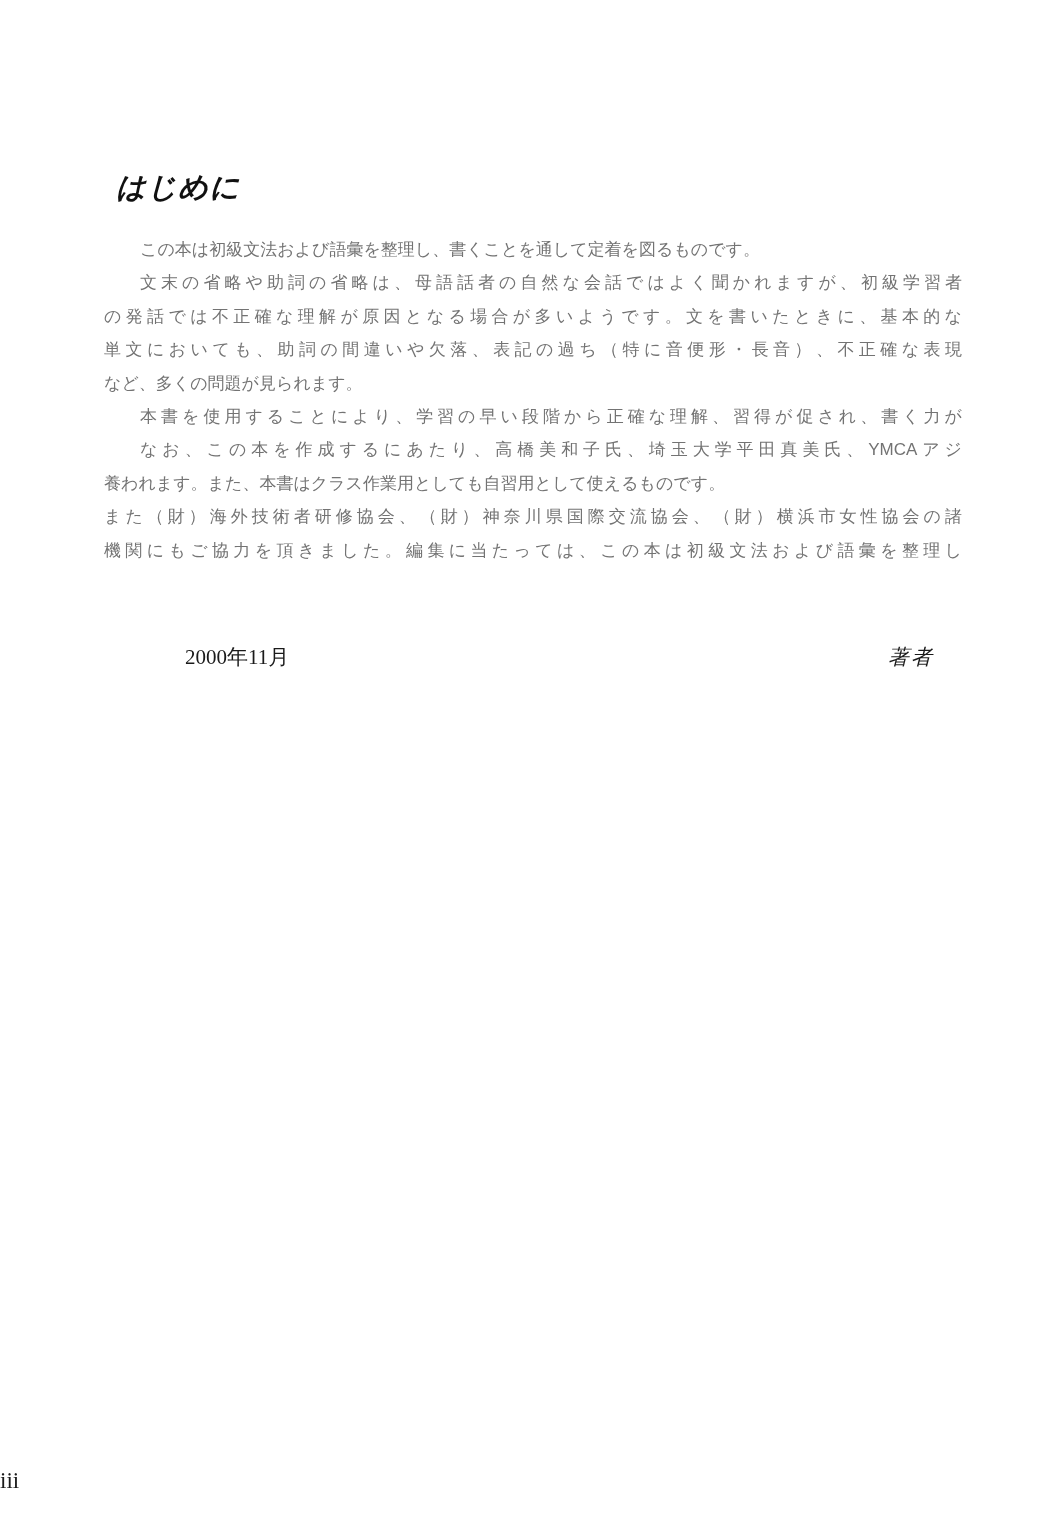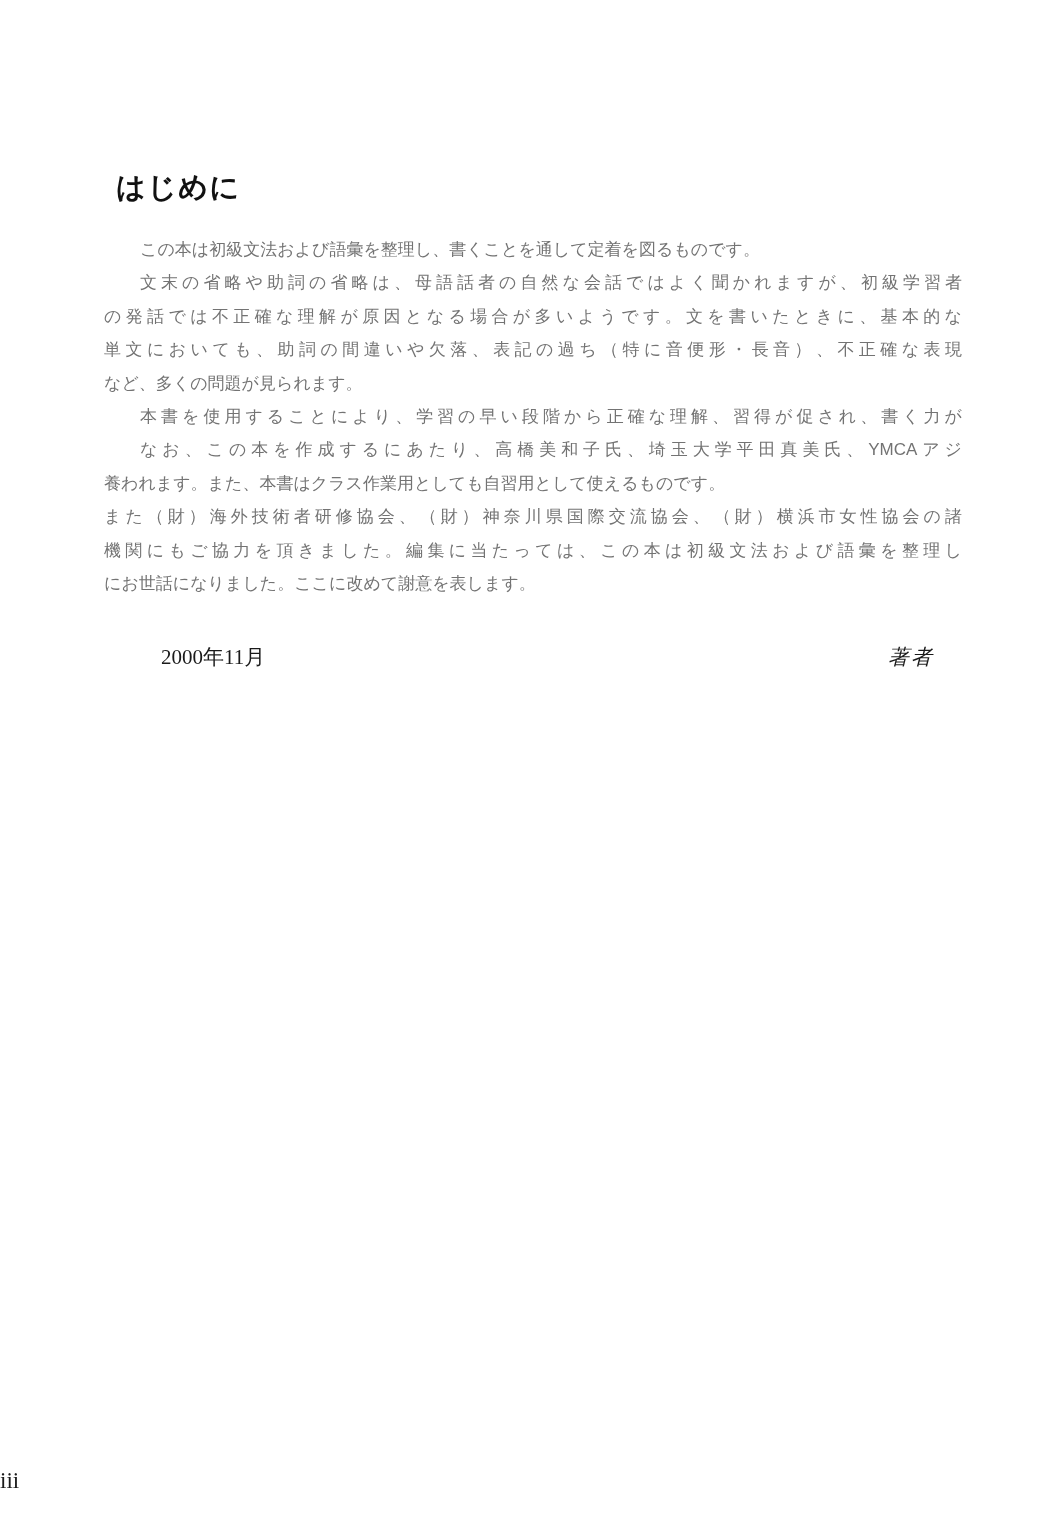--- a/index.html
+++ b/index.html
@@ -19,20 +19,21 @@
     position: absolute;
     left: 116px;
     top: 170px;
     margin: 0;
     font-family: "Liberation Sans", "DejaVu Sans", sans-serif;
     font-weight: bold;
     font-size: 29px;
     letter-spacing: 1.5px;
     color: #111111;
     line-height: 1.2;
+    font-style: italic;
   }
   .body-block {
     position: absolute;
     left: 104px;
     top: 233px;
     width: 858px;
     font-family: Liberation Sans, sans-serif;
     font-size: 17px;
     line-height: 33.4px;
     color: #737373;
@@ -52,21 +53,21 @@
     position: absolute;
     left: 104px;
     top: 641px;
     width: 858px;
     font-family: "Liberation Serif", "DejaVu Serif", serif;
     font-size: 21px;
     line-height: 33.4px;
     color: #1a1a1a;
   }
   .meta-date {
-    margin-left: 57px;
+    margin-left: 81px;
   }
   .meta-author {
     float: right;
     margin-right: 28px;
     letter-spacing: 2px;
     font-style: italic;
   }
   .page-number {
     position: absolute;
     left: 0;
@@ -88,21 +89,20 @@
     <div class="ln in">この本は初級文法および語彙を整理し、書くことを通して定着を図るものです。</div>
     <div class="ln in full">文末の省略や助詞の省略は、母語話者の自然な会話ではよく聞かれますが、初級学習者</div>
     <div class="ln full">の発話では不正確な理解が原因となる場合が多いようです。文を書いたときに、基本的な</div>
     <div class="ln full">単文においても、助詞の間違いや欠落、表記の過ち（特に音便形・長音）、不正確な表現</div>
     <div class="ln">など、多くの問題が見られます。</div>
     <div class="ln in full">本書を使用することにより、学習の早い段階から正確な理解、習得が促され、書く力が</div>
     <div class="ln in full">なお、この本を作成するにあたり、高橋美和子氏、埼玉大学平田真美氏、YMCAアジ</div>
     <div class="ln">養われます。また、本書はクラス作業用としても自習用として使えるものです。</div>
     <div class="ln full">また（財）海外技術者研修協会、（財）神奈川県国際交流協会、（財）横浜市女性協会の諸</div>
     <div class="ln full">機関にもご協力を頂きました。編集に当たっては、この本は初級文法および語彙を整理し</div>
-    <div class="ln">にお世話になりました。ここに改めて謝意を表します。</div>
   </div>
 
   <div class="meta-row">
     <span class="meta-author">著者</span>
     <span class="meta-date">2000年11月</span>
   </div>
 
   <div class="page-number">iii</div>
 
 </div>

